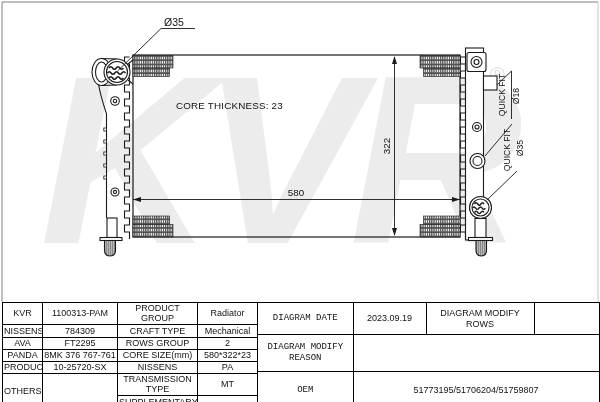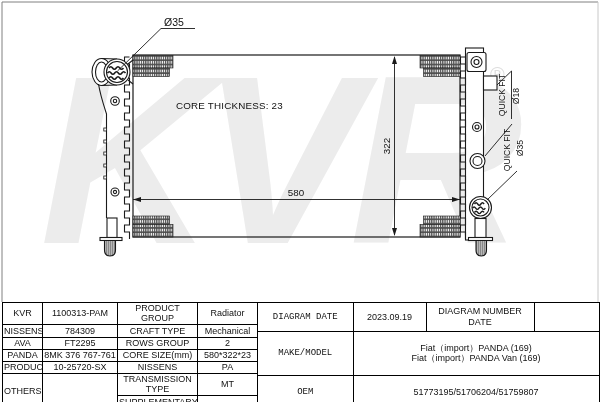--- a/index.html
+++ b/index.html
@@ -217,29 +217,26 @@
       <colgroup>
           <col style="width:95px">
           <col style="width:73px">
           <col style="width:108px">
           <col style="width:65px">
         </colgroup>
       <tbody>
           <tr style="height:14px">
         <td class="nolb">DIAGRAM DATE</td>
         <td>2023.09.19</td>
-        <td>DIAGRAM NUMBER DATE</td>
+        <td>DIAGRAM MODIFY ROWS</td>
         <td></td>
       </tr>
-      <tr style="height:34px">
-        <td class="nolb">MAKE/MODEL</td>
-        <td colspan="3" class="twoline">
-          <div>Fiat（import）PANDA (169)</div>
-          <div>Fiat（import）PANDA Van (169)</div>
-        </td>
+      <tr style="height:25px">
+        <td class="nolb twoline">DIAGRAM MODIFY REASON</td>
+        <td colspan="3"></td>
       </tr>
       <tr style="height:25px">
         <td class="nolb">OEM</td>
         <td colspan="3">51773195/51706204/51759807</td>
       </tr>
     </tbody>
       </table>
   </div>
 </div>
 

